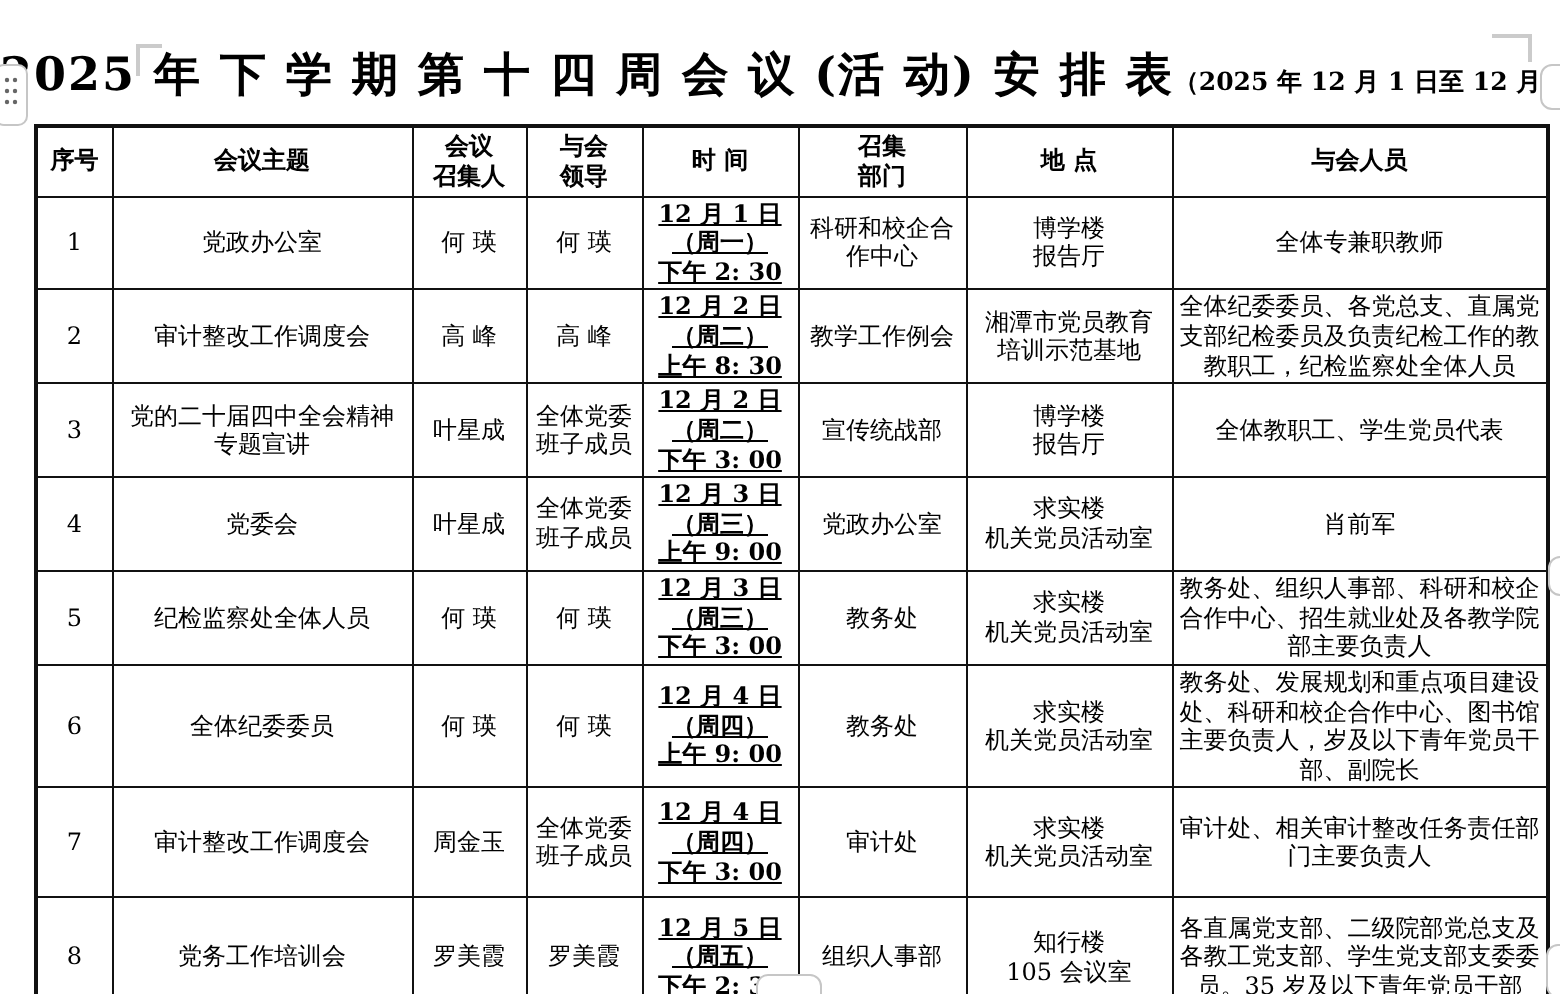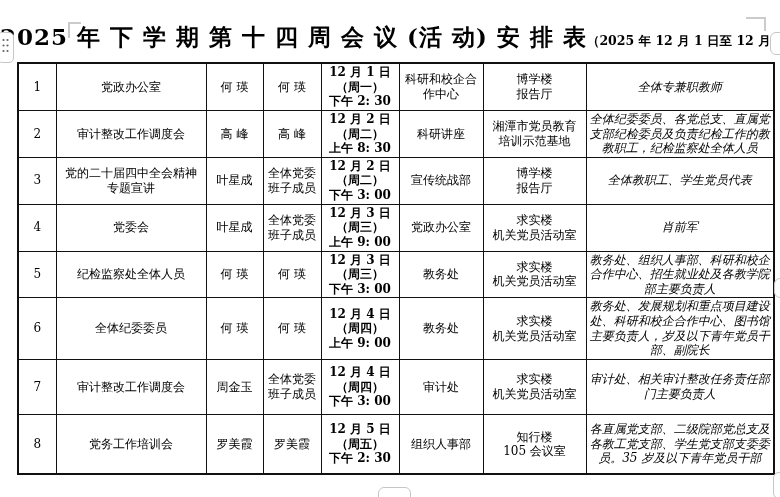--- a/index.html
+++ b/index.html
@@ -24,22 +24,22 @@
   }
   table.sched td{
     border:1px solid #111;
     text-align:center;vertical-align:middle;
     font-size:12px;line-height:1.22;
     padding:1px 3px;
     white-space:pre-line;
     overflow:hidden;
   }
   td.c-head{font-weight:bold;font-size:12.5px;}
-  td.c-time{font-weight:bold;}
-  td.c-att{text-align:left;padding:2px 6px;white-space:normal;font-style:italic;}
+  td.c-time{font-weight:bold;text-decoration:underline;}
+  td.c-att{text-align:left;padding:2px 6px;white-space:normal;}
   tr.h-hdr{height:35px;}
   tr.h-r1{height:45px;} tr.h-r2{height:45px;} tr.h-r3{height:39px;}
   tr.h-r4{height:40px;} tr.h-r5{height:44px;} tr.h-r6{height:55px;}
   tr.h-r7{height:55px;} tr.h-r8{height:60px;}
   
   .float-btn{
     position:absolute;background:#fff;border:1px solid #c6c6c6;
     border-radius:6px;box-sizing:border-box;
   }
   .drag-handle{left:-3px;top:32px;width:17px;height:31px;border-radius:5px;
@@ -64,20 +64,33 @@
     <col style="width:38px">
       <col style="width:150px">
       <col style="width:57px">
       <col style="width:58px">
     <col style="width:78px">
       <col style="width:84px">
       <col style="width:103px">
       <col style="width:188px">
   </colgroup>
   <tbody>
+  <tr class="h-hdr">
+    <td class="c-head">序号</td>
+    <td class="c-head">会议主题</td>
+    <td class="c-head">会议
+召集人</td>
+    <td class="c-head">与会
+领导</td>
+    <td class="c-head">时  间</td>
+    <td class="c-head">召集
+部门</td>
+    <td class="c-head">地  点</td>
+    <td class="c-head">与会人员</td>
+  </tr>
   <tr class="h-r1">
     <td>1</td>
     <td>党政办公室</td>
     <td>何  瑛</td>
     <td>何  瑛</td>
     <td class="c-time">12 月 1 日
 （周一）
 下午 2: 30</td>
     <td>科研和校企合
 作中心</td>
@@ -86,21 +99,21 @@
     <td class="c-att">全体专兼职教师</td>
   </tr>
   <tr class="h-r2">
     <td>2</td>
     <td>审计整改工作调度会</td>
     <td>高  峰</td>
     <td>高  峰</td>
     <td class="c-time">12 月 2 日
 （周二）
 上午 8: 30</td>
-    <td>科研讲座</td>
+    <td>教学工作例会</td>
     <td>湘潭市党员教育
 培训示范基地</td>
     <td class="c-att">全体纪委委员、各党总支、直属党支部纪检委员及负责纪检工作的教教职工，纪检监察处全体人员</td>
   </tr>
   <tr class="h-r3">
     <td>3</td>
     <td>党的二十届四中全会精神
 专题宣讲</td>
     <td>叶星成</td>
     <td>全体党委

